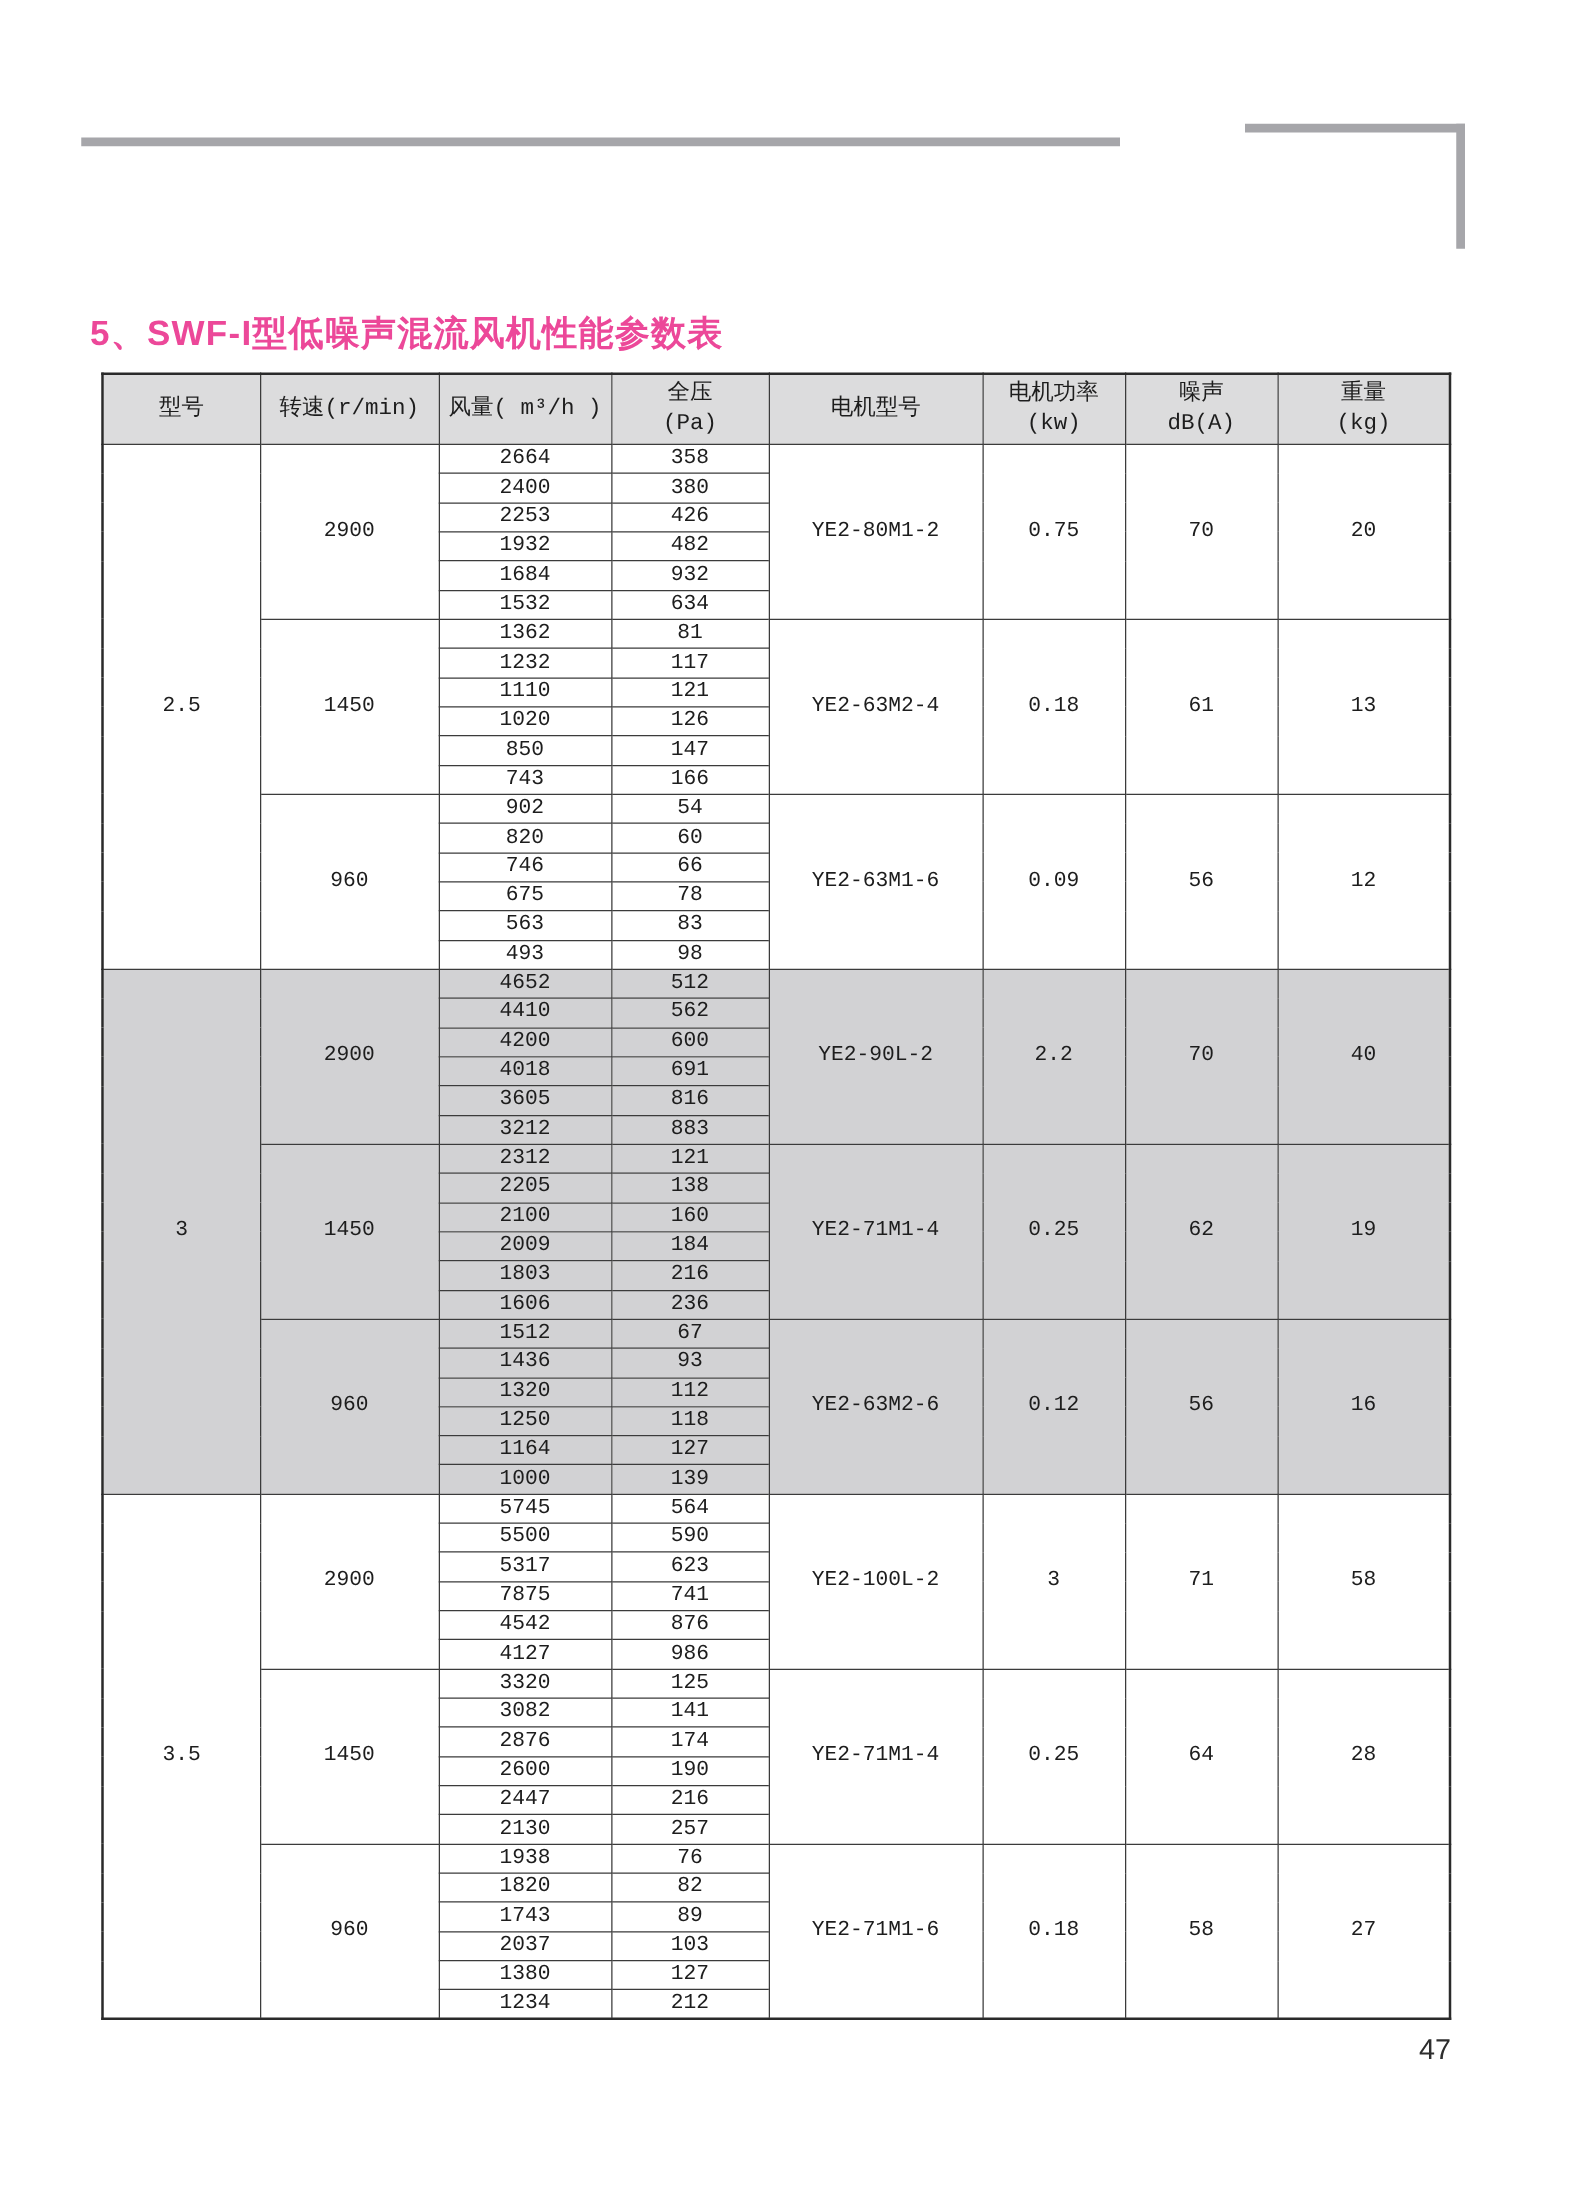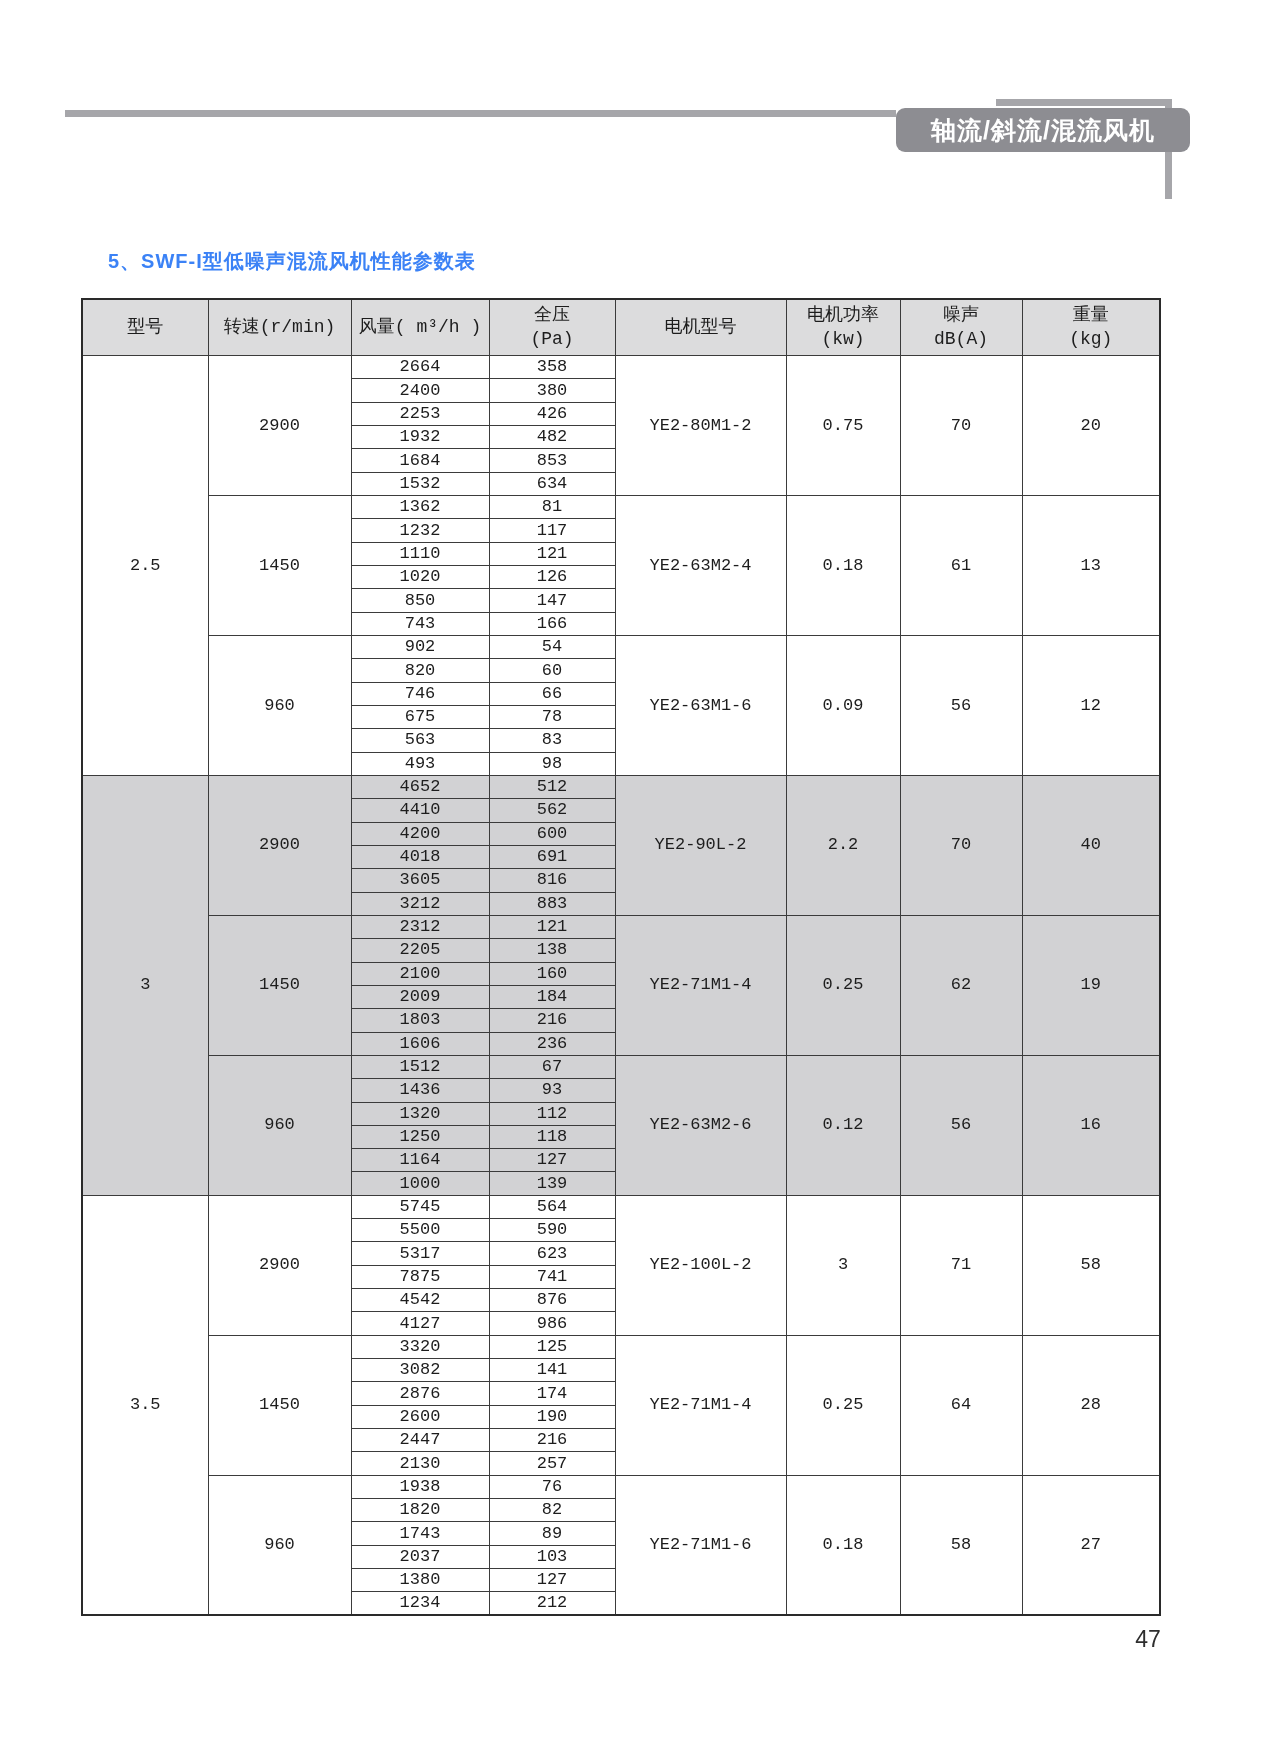--- a/index.html
+++ b/index.html
@@ -27,23 +27,22 @@
   .badge {
     position: absolute; left: 896px; top: 108px;
     width: 294px; height: 44px;
     background: #8d8d92; border-radius: 9px;
     color: #ffffff; font-weight: bold; font-size: 25px;
     display: flex; align-items: center; justify-content: center;
     letter-spacing: 1px; z-index: 2;
   }
   .title {
     position: absolute; left: 72px; top: 248px;
-    font-size: 20px; font-weight: bold; color: #3b82f6;
+    font-size: 28px; font-weight: bold; color: #ec4899;
     letter-spacing: 1px;
-    margin-left: 36px;
   }
   .table-wrap { position: absolute; left: 81px; top: 298px; font-family: Liberation Mono, monospace; }
   table.perf {
     border-collapse: collapse; table-layout: fixed;
     width: 1078px;
     border: 2px solid #2a2a2a;
   }
   table.perf th, table.perf td {
     border: 1px solid #3b3b3b;
     text-align: center; vertical-align: middle;
@@ -65,23 +64,20 @@
 </style>
 </head>
 <body>
 
 <div class="page">
 
   <div class="rule-left"></div>
   <div class="rule-top"></div>
   <div class="rule-vert"></div>
 
-  <div class="badge">
-    <span>轴流/斜流/混流风机</span>
-  </div>
 
   <div class="title">5、SWF-I型低噪声混流风机性能参数表</div>
 
   <div class="table-wrap">
     <table class="perf">
       <colgroup>
         <col style="width:126px">
           <col style="width:143px">
           <col style="width:138px">
           <col style="width:126px">
@@ -140,21 +136,21 @@
           <tr class="data-row">
             <td>2253</td>
             <td>426</td>
           </tr>
           <tr class="data-row">
             <td>1932</td>
             <td>482</td>
           </tr>
           <tr class="data-row">
             <td>1684</td>
-            <td>853</td>
+            <td>932</td>
           </tr>
           <tr class="data-row">
             <td>1532</td>
             <td>634</td>
           </tr>
           <tr class="data-row">
             <td rowspan="6">1450</td>
             <td>1362</td>
             <td>81</td>
             <td rowspan="6">YE2-63M2-4</td>

